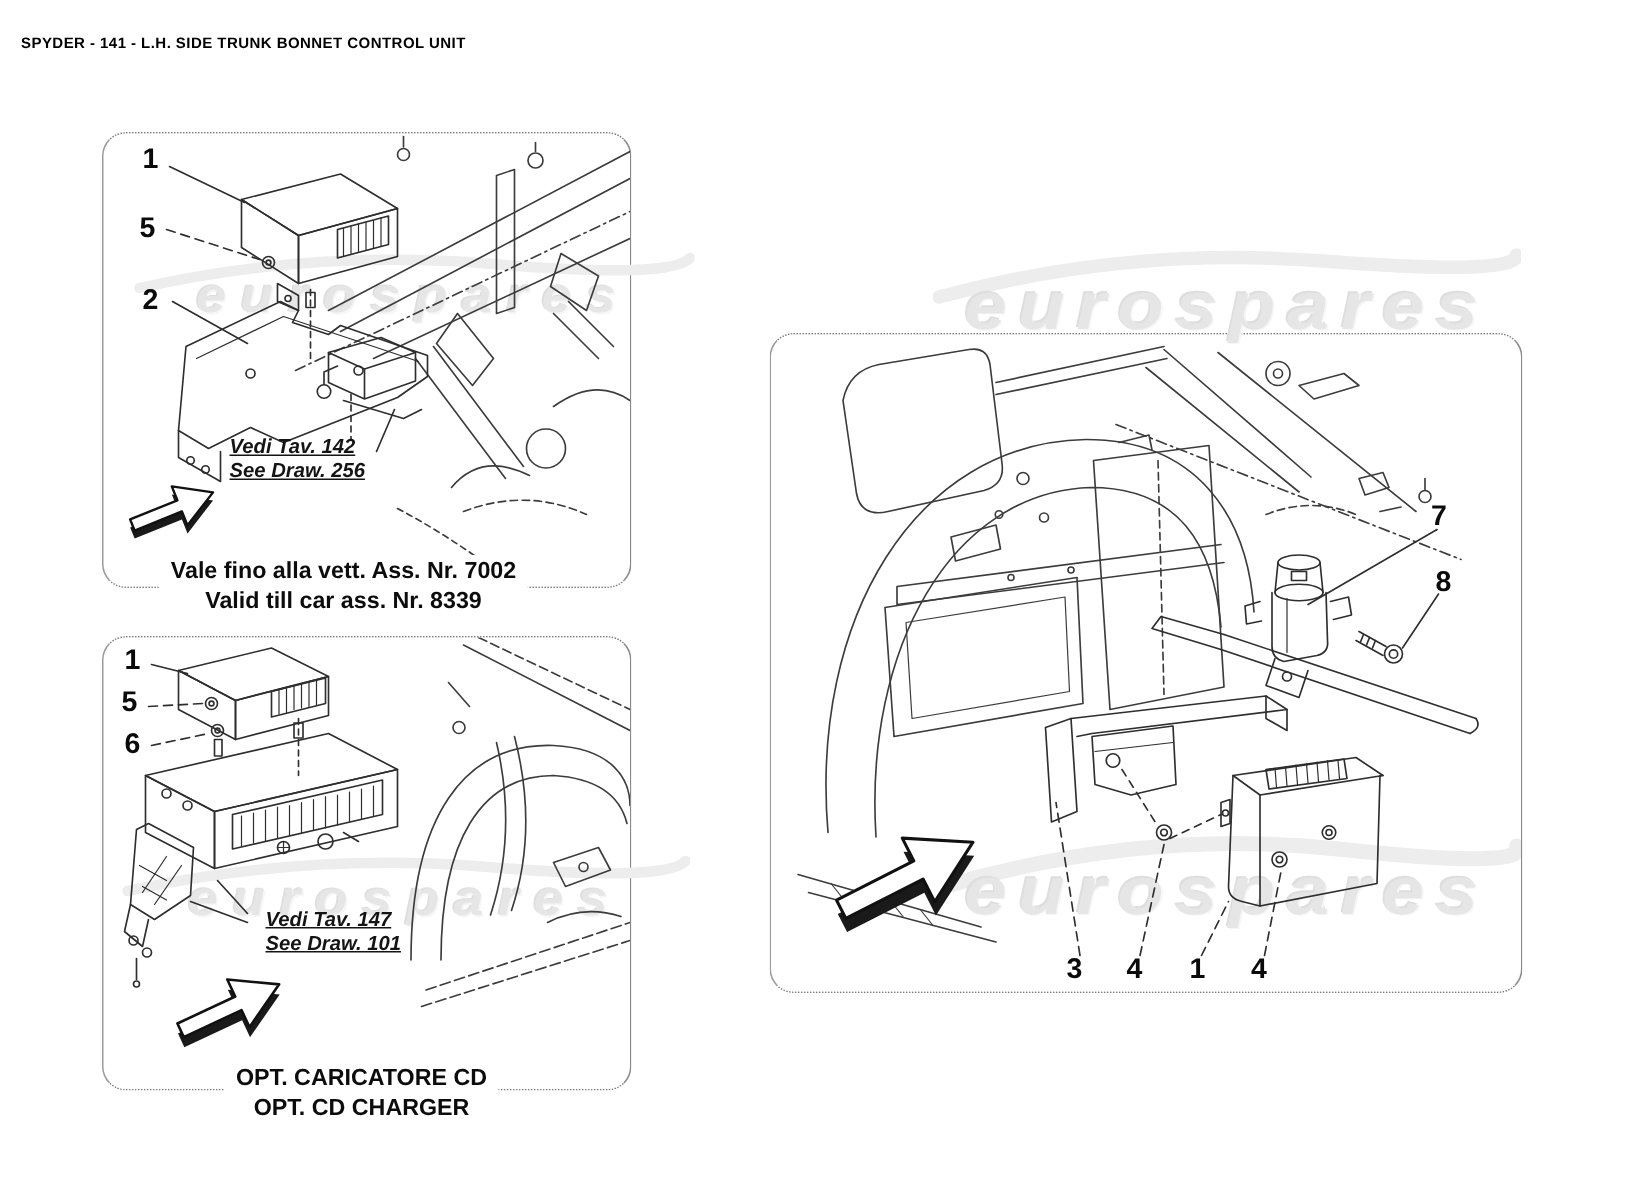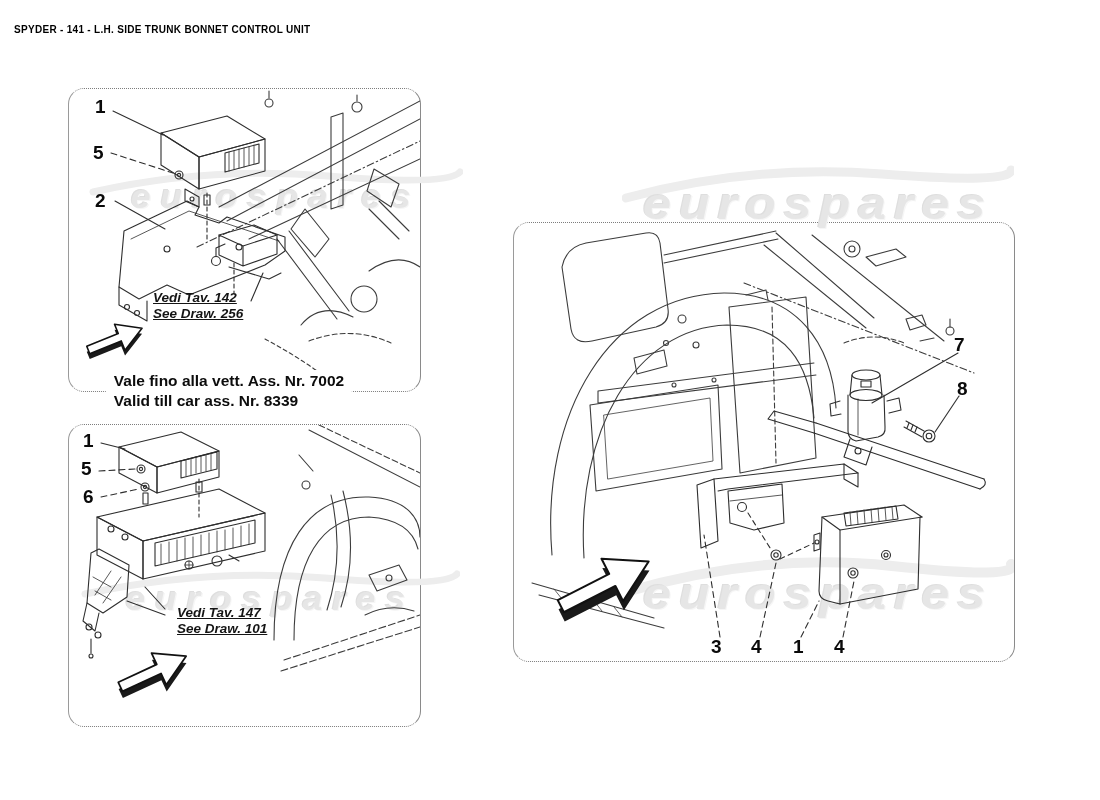--- a/index.html
+++ b/index.html
@@ -25,21 +25,21 @@
     position:absolute;z-index:2;font-weight:bold;font-size:19px;line-height:1;
     color:#0a0a0a;
   }
   .refnote{
     position:absolute;z-index:2;font-weight:bold;font-style:italic;
     font-size:13.5px;line-height:16px;color:#141414;white-space:nowrap;
   }
   .refnote div{text-decoration:underline;}
   .caption{
     position:absolute;z-index:3;transform:translateX(-50%);
-    background:#fff;padding:1px 8px;text-align:left;white-space:nowrap;
+    background:#fff;padding:1px 8px;text-align:center;white-space:nowrap;
     font-weight:bold;font-size:15.5px;line-height:20px;color:#0c0c0c;
   }
   .watermark{position:absolute;z-index:1;pointer-events:none;}
   .wm-text{
     display:block;font-weight:bold;font-style:italic;text-align:center;
     color:#e6e6e6;text-shadow:1px 1px 0 #f6f6f6, -1px -1px 0 #dedede;
     white-space:nowrap;
   }
   .wm-small .wm-text{font-size:33px;letter-spacing:9px;transform:scaleX(1.08);transform-origin:center;}
   .wm-large .wm-text{font-size:45px;letter-spacing:7px;transform:scaleX(1.12);transform-origin:center;}
@@ -209,20 +209,24 @@
 
   <div class="callout" style="left:14px;top:6px">1</div>
   <div class="callout" style="left:12px;top:34px">5</div>
   <div class="callout" style="left:14px;top:62px">6</div>
 
   <div class="refnote" style="left:108px;top:180px">
     <div>Vedi Tav. 147</div>
     <div>See Draw. 101</div>
   </div>
 
+  <div class="caption" style="left:172px;top:283px">
+    <div>OPT. CARICATORE CD</div>
+    <div>OPT. CD CHARGER</div>
+  </div>
 </section>
 
 <section class="panel" id="panel-right">
   <svg class="art" width="500" height="438" viewBox="0 0 500 438" fill="none" stroke="#2e2e2e" stroke-width="1.1" stroke-linejoin="round" stroke-linecap="round">
 
     <g stroke="#3c3c3c">
       <path d="M38,332 C26,190 96,72 210,70 C283,70 318,120 322,185"></path>
       <path d="M70,335 C62,210 120,105 213,102 C272,102 295,140 300,195"></path>
       <path d="M48,44 Q52,24 72,20 L132,10 Q144,8 146,20 L154,86 Q156,100 142,104 L78,118 Q60,122 57,106 Z"></path>
       <path d="M150,32 L262,8 M150,40 L264,16"></path>

